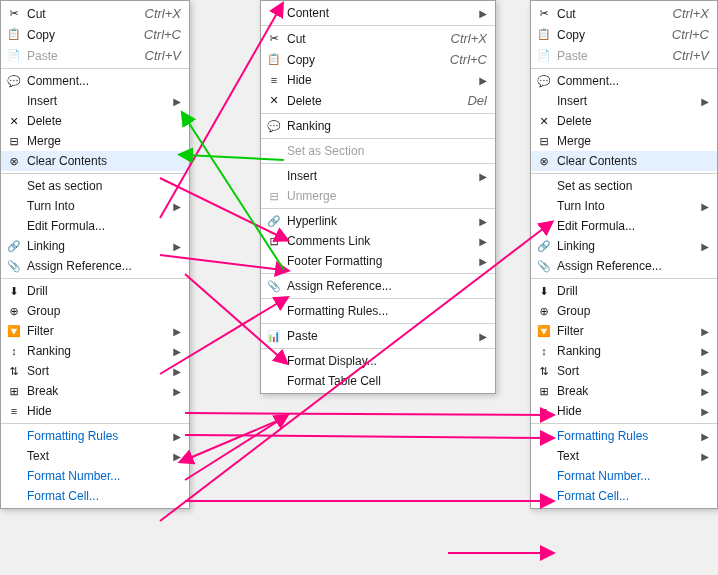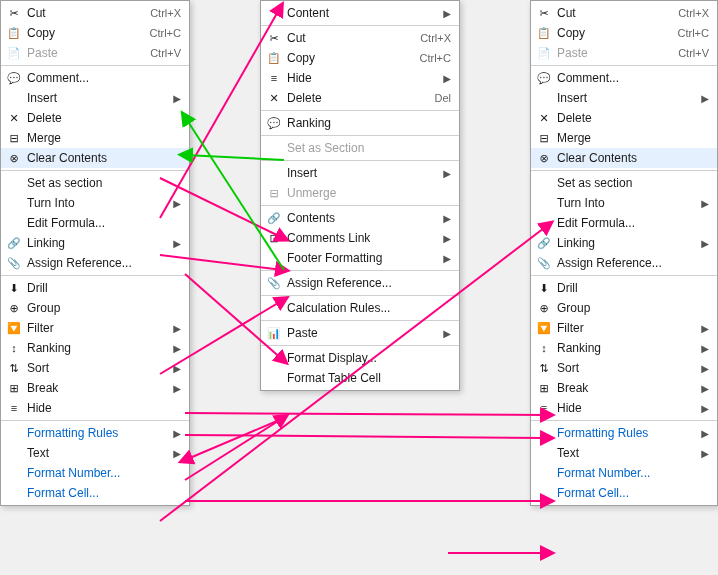--- a/index.html
+++ b/index.html
@@ -38,21 +38,22 @@
     }
 
     .menu-item.highlighted {
       background: #e5f0ff;
     }
 
     .menu-item .shortcut {
       margin-left: auto;
       padding-left: 20px;
       color: #666;
-      font-size: 11px;
+      font-size: 13px;
+      font-style: italic;
     }
 
     .menu-item .arrow {
       margin-left: auto;
       padding-left: 10px;
       color: #555;
       font-size: 10px;
     }
 
     .menu-item .icon {
@@ -78,21 +79,21 @@
       top: 0;
       left: 0;
       width: 718px;
       height: 575px;
       pointer-events: none;
     }
 
     
     #left-menu { top: 0; left: 0; width: 190px; }
     
-    #center-menu { top: 0; left: 260px; width: 200px; }
+    #center-menu { top: 0; left: 260px; width: 236px; }
     
     #right-menu { top: 0; left: 530px; width: 188px; }
   </style>
 </head>
 <body>
 
 <div class="context-menu" id="left-menu">
     <div class="menu-item">
       <span class="icon">✂</span>
       <span>Cut</span>
@@ -239,40 +240,40 @@
       <span>Insert</span>
       <span class="arrow">▶</span>
     </div>
     <div class="menu-item disabled">
       <span class="icon">⊟</span>
       <span>Unmerge</span>
     </div>
     <div class="menu-separator"></div>
     <div class="menu-item">
       <span class="icon">🔗</span>
-      <span>Contents</span>
+      <span>Hyperlink</span>
       <span class="arrow">▶</span>
     </div>
     <div class="menu-item">
       <span class="icon">⊡</span>
       <span>Comments Link</span>
       <span class="arrow">▶</span>
     </div>
     <div class="menu-item">
       <span>Footer Formatting</span>
       <span class="arrow">▶</span>
     </div>
     <div class="menu-separator"></div>
     <div class="menu-item">
       <span class="icon">📎</span>
       <span>Assign Reference...</span>
     </div>
     <div class="menu-separator"></div>
     <div class="menu-item">
-      <span>Calculation Rules...</span>
+      <span>Formatting Rules...</span>
     </div>
     <div class="menu-separator"></div>
     <div class="menu-item">
       <span class="icon">📊</span>
       <span>Paste</span>
       <span class="arrow">▶</span>
     </div>
     <div class="menu-separator"></div>
     <div class="menu-item">
       <span>Format Display...</span>

